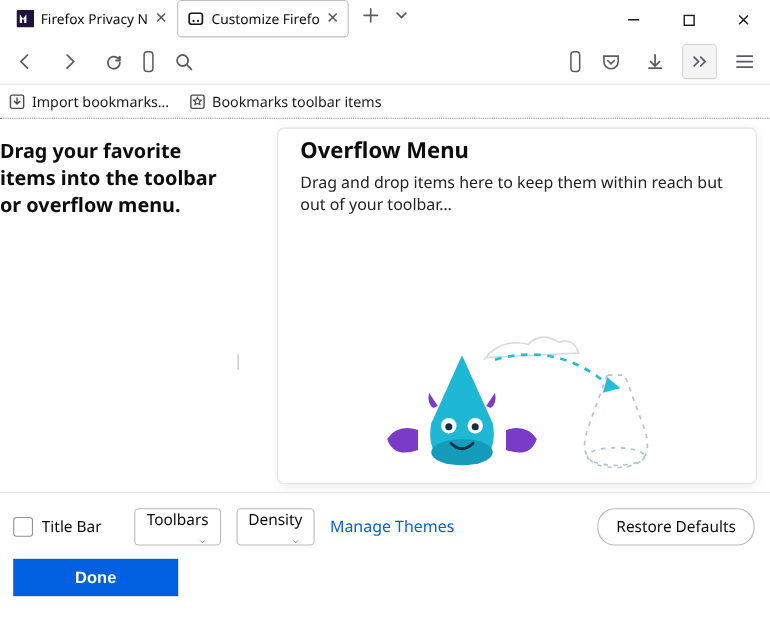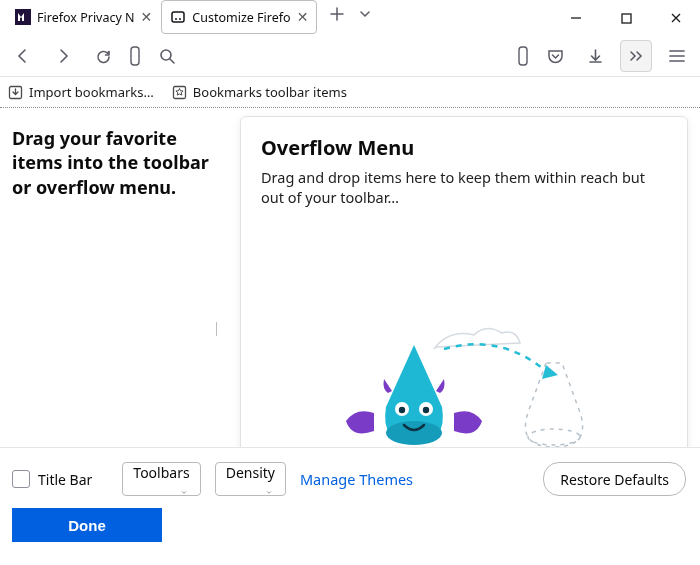--- a/index.html
+++ b/index.html
@@ -11,28 +11,28 @@
   .tab .title{font-size:12.5px;white-space:nowrap;overflow:hidden;text-overflow:clip;flex:1;}
   .tab .x{font-size:14px;line-height:1;color:#5b5b5b;cursor:pointer;}
   .tab-right{display:flex;align-items:center;margin-left:auto;gap:22px;padding-right:4px;}
   .win-btn{width:28px;height:28px;display:flex;align-items:center;justify-content:center;color:#1a1a1a;}
   .toolbar{display:flex;align-items:center;height:40px;padding:0 8px;gap:10px;border-bottom:1px solid #e4e4e4;}
   .tb-btn{width:30px;height:30px;display:flex;align-items:center;justify-content:center;color:#5b5b66;}
   .tb-spacer{flex:1;}
   .bm-bar{display:flex;align-items:center;gap:18px;height:30px;padding:0 8px;font-size:13px;color:#1b1b1b;border-bottom:1px dotted #8b8b8b;}
   .bm-item{display:flex;align-items:center;gap:6px;}
   .content{display:flex;position:relative;height:356px;}
-  .left-pane{width:240px;padding:18px 10px 10px 12px;}
+  .left-pane{width:240px;padding:18px 10px 10px 0;}
   .left-title{font-weight:700;font-size:18px;line-height:1.35;margin:0 0 26px 0;max-width:200px;}
   .tool-grid{display:flex;flex-direction:column;gap:36px;padding-left:14px;}
   .tool-item{width:90px;text-align:center;}
   .tool-item .icon{height:22px;display:flex;align-items:center;justify-content:center;color:#5b5b66;margin-bottom:12px;}
   .tool-item .label{font-size:13px;}
   .divider{width:1px;background:#bdbdbd;height:14px;position:absolute;left:216px;top:214px;}
-  .panel{position:absolute;left:240px;top:8px;right:12px;height:310px;background:#fff;border:1px solid #e2e2e2;border-radius:6px;box-shadow:0 2px 8px rgba(0,0,0,.07);padding:17px 20px;}
+  .panel{position:absolute;left:252px;top:8px;right:12px;height:310px;background:#fff;border:1px solid #e2e2e2;border-radius:6px;box-shadow:0 2px 8px rgba(0,0,0,.07);padding:6px 20px;}
   .panel h2{font-size:20px;font-weight:700;margin:0 0 6px 0;}
   .panel p{font-size:14.5px;line-height:1.4;margin:0;color:#222;}
   .panel .art{position:absolute;left:0;right:0;bottom:4px;display:flex;justify-content:center;}
   .footer{position:absolute;left:0;right:0;bottom:0;height:93px;border-top:1px solid #e5e5e5;padding:14px 14px 10px 12px;background:#fff;}
   .footer-row1{display:flex;align-items:center;gap:14px;}
   .cb{width:16px;height:16px;border:1px solid #8f8f9d;border-radius:3px;display:inline-block;}
   .cb-label{font-size:14px;}
   .sel{display:flex;align-items:flex-end;gap:8px;height:32px;border:1px solid #b9b9b9;border-radius:4px;padding:0 10px;font-size:14px;background:#fff;flex-direction:column;}
   .link-btn{color:#0060df;font-size:14.5px;}
   .restore{height:32px;border:1px solid #b9b9b9;border-radius:16px;padding:0 16px;font-size:14px;background:#fff;display:flex;align-items:center;margin-left:auto;}

